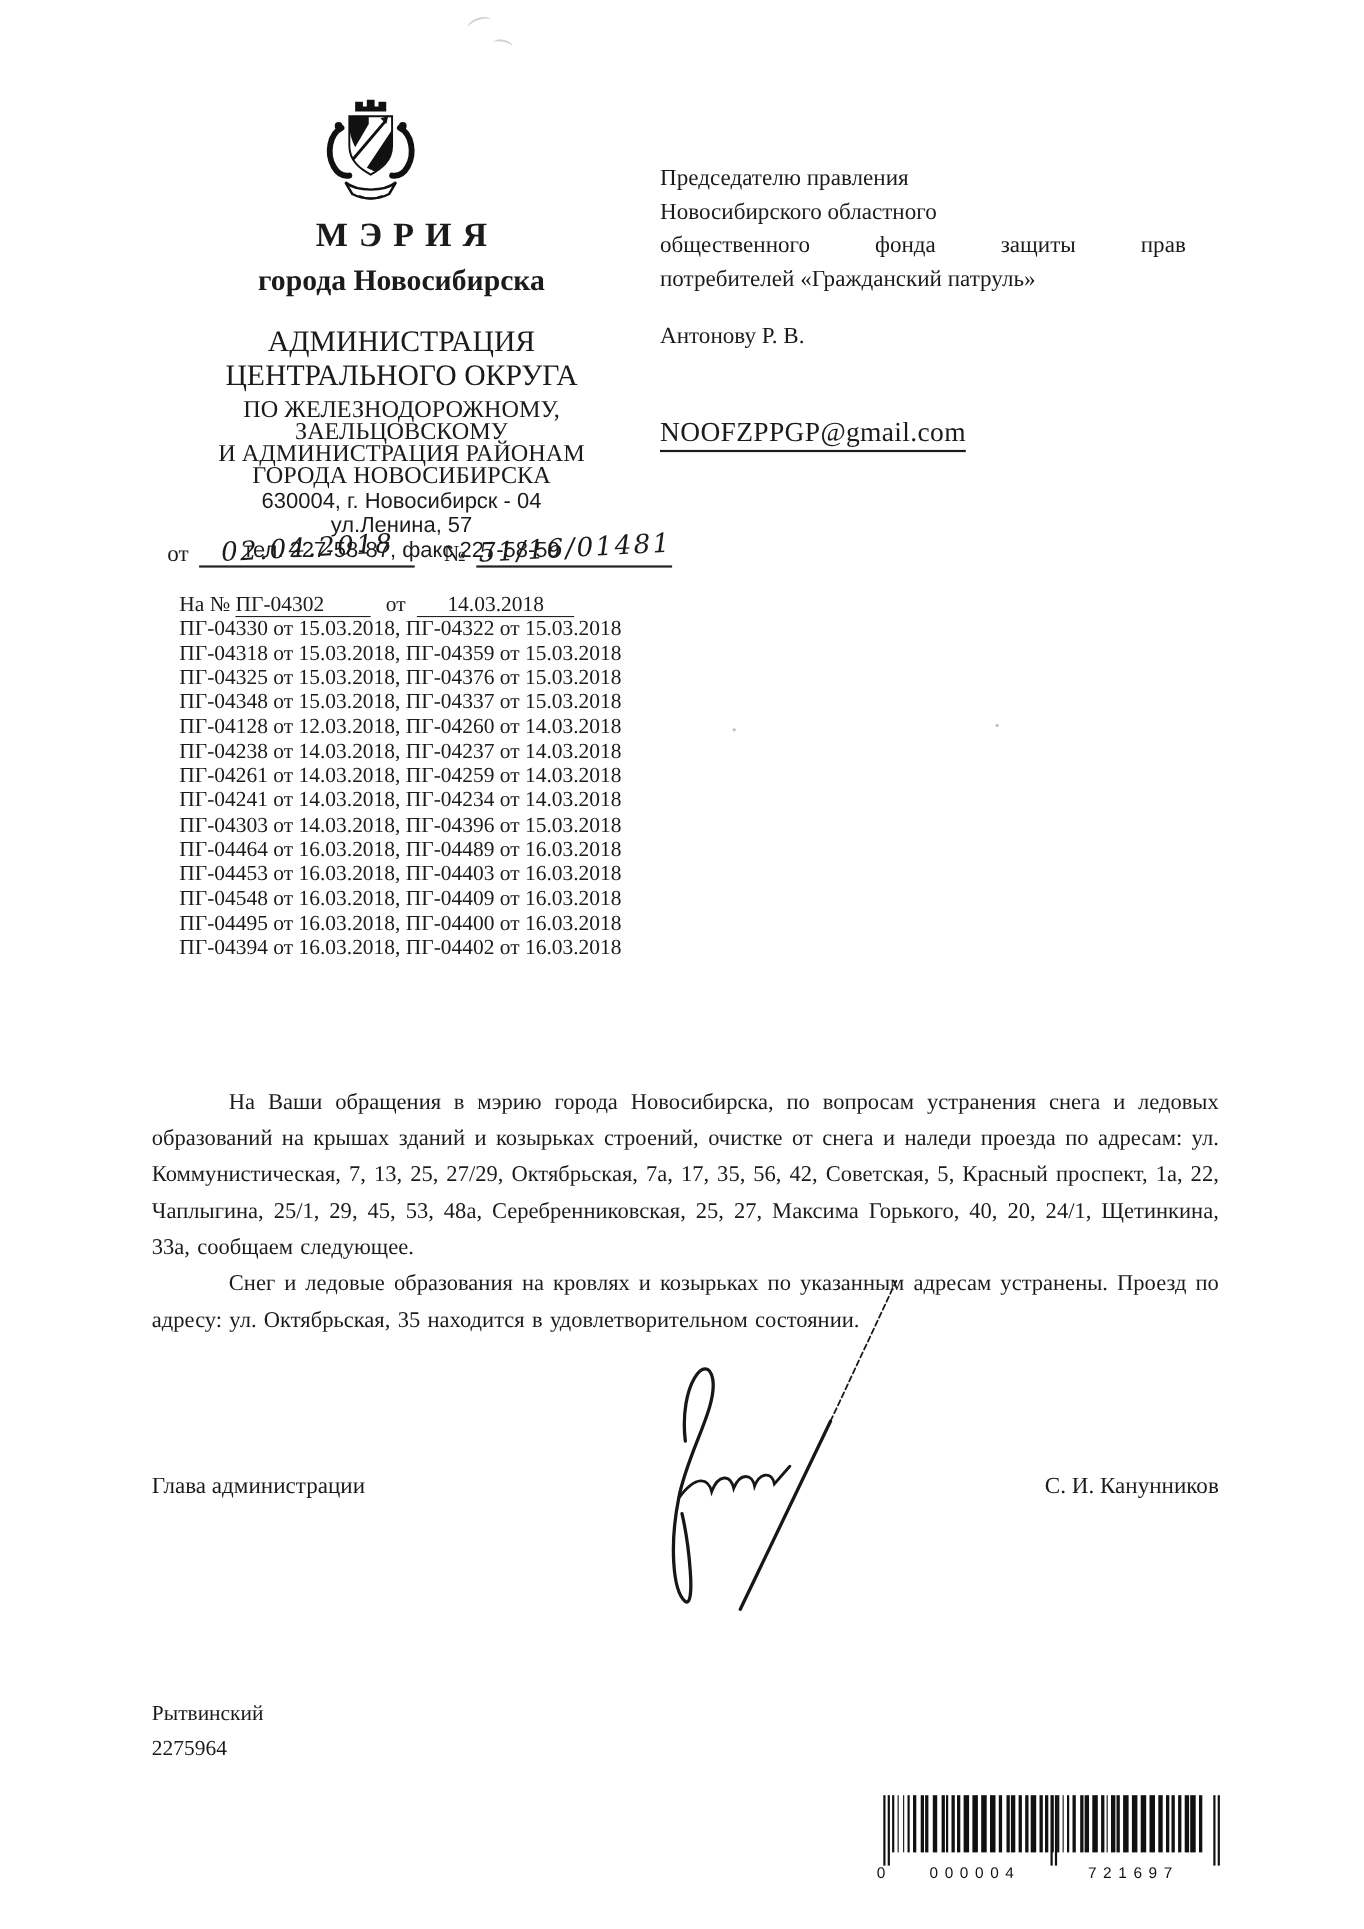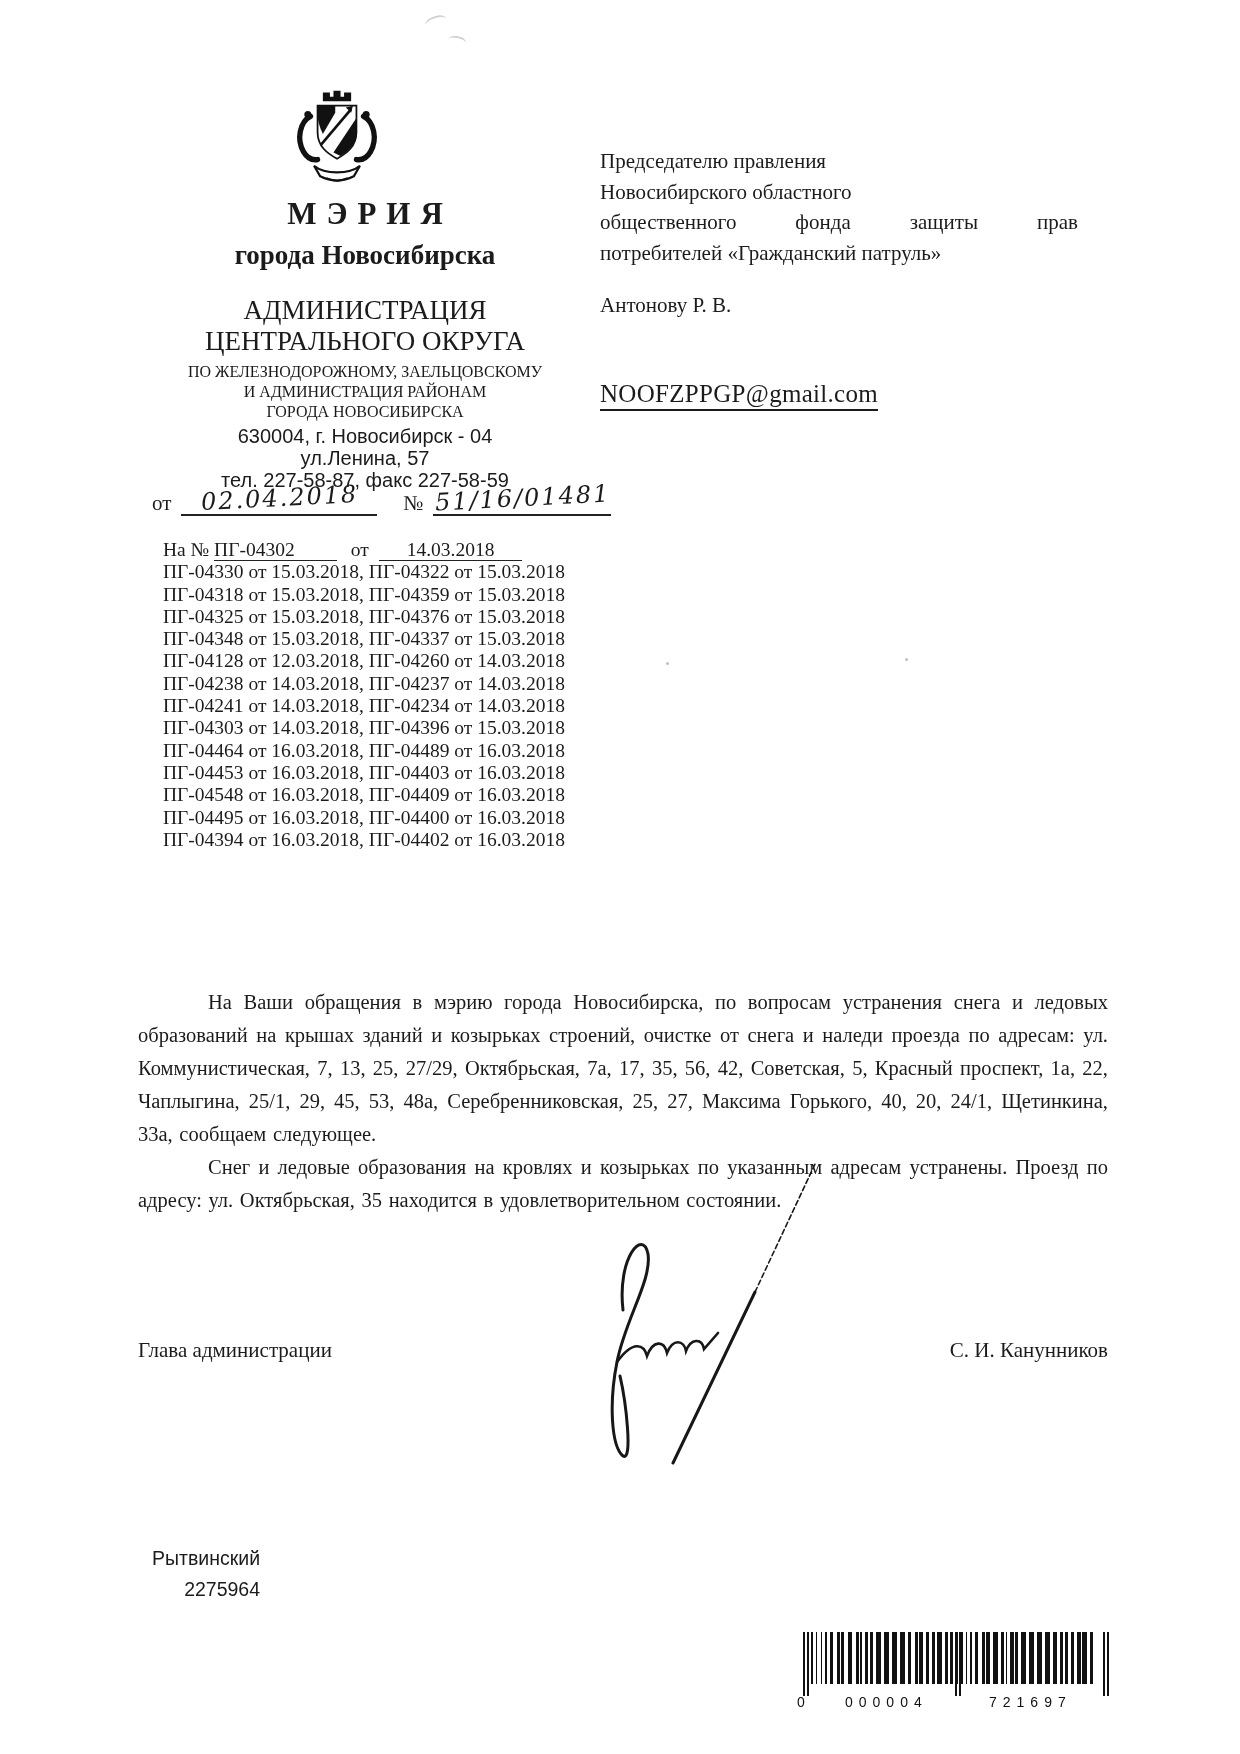--- a/index.html
+++ b/index.html
@@ -8,21 +8,21 @@
     background:#ffffff;color:#1b1b1b;overflow:hidden;
     font-family:"Liberation Serif", serif;
   }
   .abs{position:absolute;}
   
   .letterhead{left:128px;top:196px;width:474px;text-align:center;}
   .lh-org1{font-size:31px;font-weight:bold;letter-spacing:10px;padding-left:10px;margin:0 0 8px 0;}
   .lh-org2{font-size:27px;font-weight:bold;margin:0 0 24px 0;}
   .lh-admin{font-size:27px;line-height:31px;margin:0;}
   .lh-admin2{margin-bottom:5px;}
-  .lh-small{font-size:16px;line-height:20px;margin:0;}
+  .lh-small{font-size:22px;line-height:20px;margin:0;}
   .lh-addr{font-family:"Liberation Sans", sans-serif;font-size:20px;line-height:22px;margin:0;}
   .lh-addr1{margin-top:3px;}
   
   .crest{left:282px;top:88px;width:110px;height:106px;}
   
   .outgoing{left:152px;top:486px;width:470px;font-size:21px;white-space:nowrap;}
   .hand-line{display:inline-block;border-bottom:2px solid #222;text-align:center;vertical-align:bottom;}
   .hand-line.d1{width:196px;margin-left:10px;}
   .hand-line.d2{width:178px;margin-left:10px;}
   .handwriting{
@@ -47,21 +47,21 @@
     border-bottom:2px solid #1b1b1b;padding-bottom:1px;
   }
   
   .body-text{left:138px;top:986px;width:970px;font-size:20.5px;line-height:33px;text-align:justify;}
   .body-text p{margin:0;text-indent:70px;word-spacing:1.5px;}
   
   .sig-position{left:138px;top:1338px;font-size:21px;}
   .sig-name{right:132px;top:1338px;font-size:21px;}
   .sig-svg{left:573px;top:1150px;}
   
-  .executor{left:152px;top:1543px;font-family:Liberation Sans, sans-serif;font-size:19.5px;line-height:31px;text-align:right;}
+  .executor{left:138px;top:1543px;font-family:Liberation Serif, serif;font-size:19.5px;line-height:31px;}
   
   .barcode{left:803px;top:1632px;width:310px;height:78px;}
   .bars{position:absolute;left:8px;top:0;height:52px;display:flex;align-items:flex-start;}
   .bars div{height:52px;}
   .bar{background:#111;}
   .guard{position:absolute;top:0;width:2px;height:64px;background:#111;}
   .bc-digits{
     position:absolute;left:0;top:54px;width:100%;
     font-family:"Liberation Sans", sans-serif;font-size:14px;letter-spacing:1px;color:#111;
   }
@@ -127,20 +127,21 @@
       <span class="u u-num">ПГ-04302</span><span class="ot-gap">от</span><span class="u u-date">14.03.2018</span>
     </div>
     <div>
 
     <div>ПГ-04330 от 15.03.2018, ПГ-04322 от 15.03.2018</div>
         <div>ПГ-04318 от 15.03.2018, ПГ-04359 от 15.03.2018</div>
         <div>ПГ-04325 от 15.03.2018, ПГ-04376 от 15.03.2018</div>
         <div>ПГ-04348 от 15.03.2018, ПГ-04337 от 15.03.2018</div>
         <div>ПГ-04128 от 12.03.2018, ПГ-04260 от 14.03.2018</div>
         <div>ПГ-04238 от 14.03.2018, ПГ-04237 от 14.03.2018</div>
+        <div>ПГ-04261 от 14.03.2018, ПГ-04259 от 14.03.2018</div>
         <div>ПГ-04241 от 14.03.2018, ПГ-04234 от 14.03.2018</div>
         <div>ПГ-04303 от 14.03.2018, ПГ-04396 от 15.03.2018</div>
         <div>ПГ-04464 от 16.03.2018, ПГ-04489 от 16.03.2018</div>
         <div>ПГ-04453 от 16.03.2018, ПГ-04403 от 16.03.2018</div>
         <div>ПГ-04548 от 16.03.2018, ПГ-04409 от 16.03.2018</div>
         <div>ПГ-04495 от 16.03.2018, ПГ-04400 от 16.03.2018</div>
         <div>ПГ-04394 от 16.03.2018, ПГ-04402 от 16.03.2018</div>
       </div>
   </div>
 

